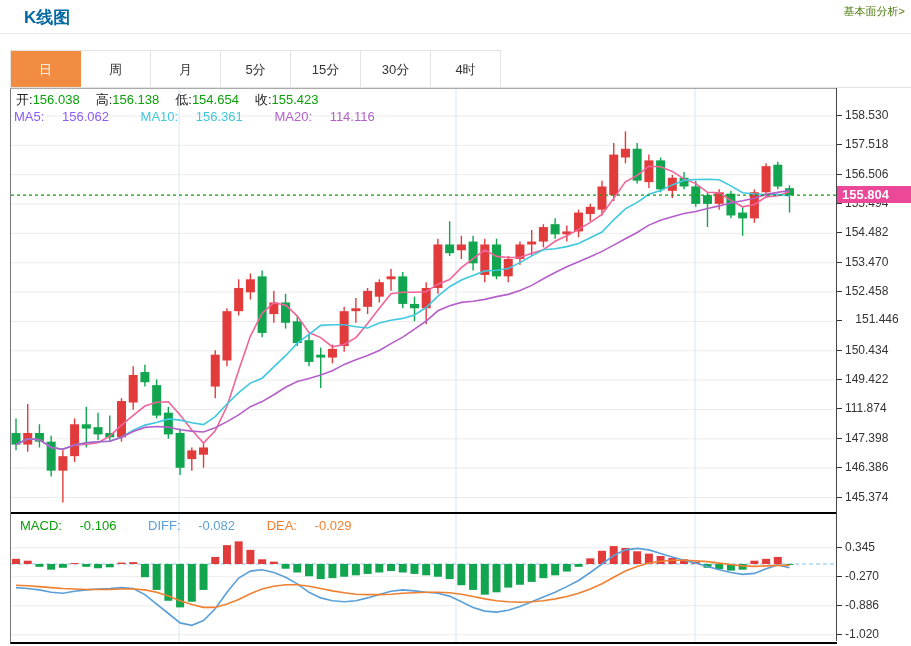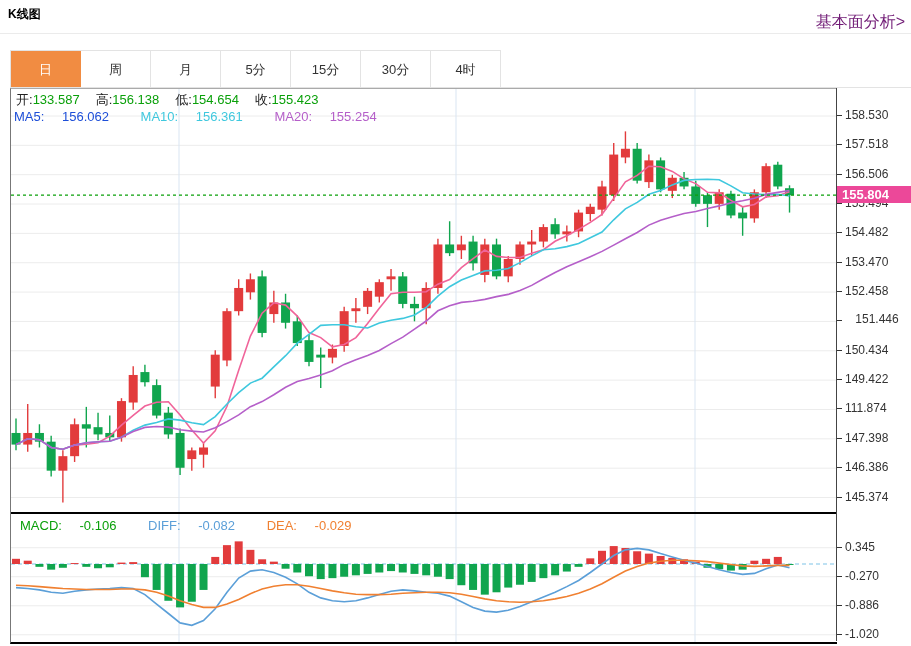--- a/index.html
+++ b/index.html
@@ -1,20 +1,20 @@
 <!DOCTYPE html>
 <html><head>
 <meta charset="utf-8">
 <style>
   html,body{margin:0;padding:0;}
   body{width:911px;height:646px;position:relative;overflow:hidden;background:#fff;
        font-family:"Liberation Sans","DejaVu Sans",sans-serif;}
   .abs{position:absolute;}
-  #page-title{left:8px;top:6px;font-size:12px;font-weight:bold;color:#000000;}
-  #fund-link{right:6px;top:12px;font-size:16px;color:#701a75;cursor:pointer;}
+  #page-title{left:24px;top:6px;font-size:17px;font-weight:bold;color:#0369a1;}
+  #fund-link{right:6px;top:4px;font-size:11px;color:#4d7c0f;cursor:pointer;}
   #header-divider{left:0;top:33px;width:911px;height:1px;background:#ebebeb;}
   #tab-bar{left:10px;top:50px;height:37px;display:flex;border-top:1px solid #e3e3e3;border-left:1px solid #e3e3e3;}
   .tab{width:69px;border-right:1px solid #e3e3e3;line-height:37px;text-align:center;
        font-size:13px;color:#333;background:#fff;cursor:pointer;}
   .tab.active{background:#f18c42;color:#fff;border-right:1px solid #f18c42;}
   #tabbar-underline{left:10px;top:87px;width:901px;height:1px;background:#e3e3e3;}
   #plot-wrap{left:10px;top:88px;width:826px;height:553px;border-left:1px solid #777;
              border-top:1px solid #aaa;border-bottom:2px solid #000;}
   #axis-line{left:836px;top:88px;width:1px;height:553px;background:#444;}
   .legend-row{font-size:13px;white-space:nowrap;z-index:5;}
@@ -280,27 +280,27 @@
       <rect x="762.8000000000001" y="467.9275" width="8" height="7.0725" fill="#e23b3c"></rect>
       <rect x="774.5200000000001" y="475" width="8" height="1" fill="#10a54e"></rect>
       <polyline points="5.0,498.6 16.7,499.5 28.4,500.9 40.2,503.3 51.9,504.2 63.6,502.3 75.3,500.9 87.0,500.0 98.8,499.5 110.5,498.6 122.2,499.5 133.9,505.6 145.6,515.1 157.4,524.5 169.1,533.9 180.8,536.3 192.5,531.6 204.2,519.8 216.0,503.3 227.7,489.1 239.4,482.1 251.1,480.7 262.8,483.5 274.6,488.2 286.3,494.8 298.0,503.3 309.7,508.9 321.4,511.8 333.2,512.7 344.9,511.8 356.6,508.9 368.3,505.6 380.0,502.3 391.8,500.9 403.5,501.9 415.2,503.3 426.9,504.2 438.6,507.1 450.4,512.7 462.1,518.4 473.8,522.1 485.5,523.1 497.2,521.2 509.0,517.4 520.7,512.7 532.4,508.0 544.1,503.3 555.8,497.6 567.6,491.5 579.3,483.5 591.0,475.0 602.7,466.5 614.4,460.9 626.2,459.4 637.9,460.9 649.6,464.6 661.3,467.9 673.0,471.2 684.8,474.1 696.5,477.4 708.2,480.7 719.9,483.5 731.6,485.4 743.4,484.4 755.1,479.7 766.8,475.9 778.5,478.8" fill="none" stroke="#5b9fd8" stroke-width="1.6"></polyline>
       <polyline points="5.0,496.2 16.7,496.7 28.4,497.6 40.2,498.6 51.9,499.5 63.6,500.0 75.3,500.5 87.0,500.5 98.8,500.5 110.5,500.0 122.2,500.0 133.9,500.9 145.6,503.3 157.4,507.1 169.1,511.8 180.8,515.5 192.5,518.4 204.2,518.4 216.0,515.1 227.7,510.4 239.4,504.7 251.1,500.0 262.8,497.2 274.6,495.7 286.3,495.7 298.0,497.2 309.7,499.5 321.4,501.9 333.2,503.8 344.9,505.2 356.6,505.6 368.3,505.6 380.0,505.2 391.8,504.2 403.5,503.8 415.2,503.3 426.9,503.3 438.6,503.8 450.4,505.2 462.1,507.5 473.8,509.9 485.5,511.8 497.2,512.7 509.0,513.2 520.7,512.7 532.4,511.8 544.1,509.9 555.8,507.5 567.6,504.2 579.3,500.0 591.0,494.8 602.7,488.2 614.4,482.1 626.2,477.4 637.9,474.1 649.6,472.2 661.3,471.2 673.0,471.2 684.8,471.7 696.5,472.6 708.2,474.1 719.9,475.5 731.6,476.9 743.4,477.4 755.1,476.9 766.8,476.4 778.5,476.4" fill="none" stroke="#f08031" stroke-width="1.6"></polyline>
       <line x1="0" y1="106.05399999999997" x2="826" y2="106.05399999999997" stroke="#0aa00a" stroke-width="1.3" stroke-dasharray="3 3"></line>
     </svg>
 </div>
 <div class="abs" id="axis-line"></div>
 
 <div class="abs legend-row" id="ohlc-row">
-  <span class="lbl">开:</span><span class="val">133.587</span><span class="lbl">高:</span><span class="val">156.138</span><span class="lbl">低:</span><span class="val">154.654</span><span class="lbl">收:</span><span class="val">155.423</span>
+  <span class="lbl">开:</span><span class="val">156.038</span><span class="lbl">高:</span><span class="val">156.138</span><span class="lbl">低:</span><span class="val">154.654</span><span class="lbl">收:</span><span class="val">155.423</span>
 </div>
 
 <div class="abs legend-row" id="ma-row">
-  <span id="ma5-item" style="color: #1d4ed8;"><span>MA5:</span> <span>156.062</span></span>
+  <span id="ma5-item" style="color: #8b5cf6;"><span>MA5:</span> <span>156.062</span></span>
   <span id="ma10-item" style="color: rgb(63, 200, 222);"><span>MA10:</span> <span>156.361</span></span>
-  <span id="ma20-item" style="color: rgb(181, 95, 201);"><span>MA20:</span> <span>155.254</span></span>
+  <span id="ma20-item" style="color: rgb(181, 95, 201);"><span>MA20:</span> <span>114.116</span></span>
 </div>
 
 <div class="abs legend-row" id="macd-row">
   <span id="macd-item" style="color: rgb(10, 160, 10);"><span>MACD:</span> <span>-0.106</span></span>
   <span id="diff-item" style="color: rgb(91, 159, 216);"><span>DIFF:</span> <span>-0.082</span></span>
   <span id="dea-item" style="color: rgb(240, 128, 49);"><span>DEA:</span> <span>-0.029</span></span>
 </div>
 
 <div class="abs" id="price-marker" style="background: #ec4899; top: 186px;">155.804</div>
 

